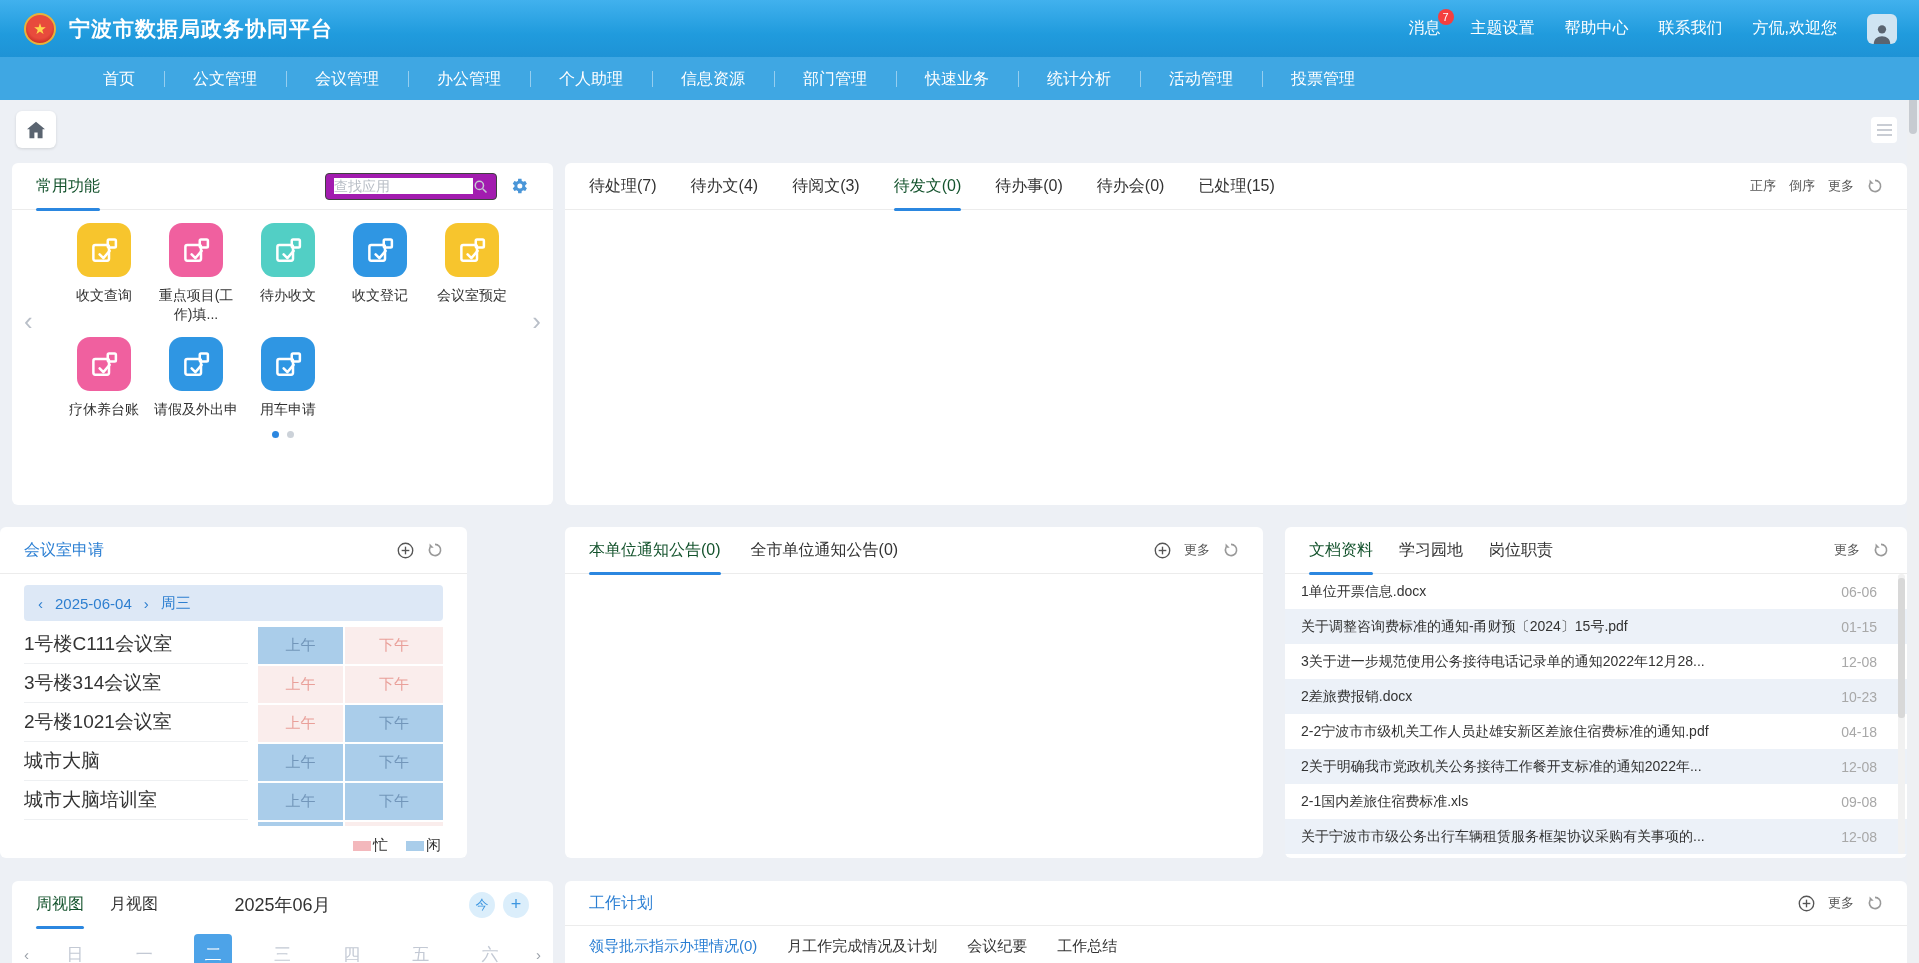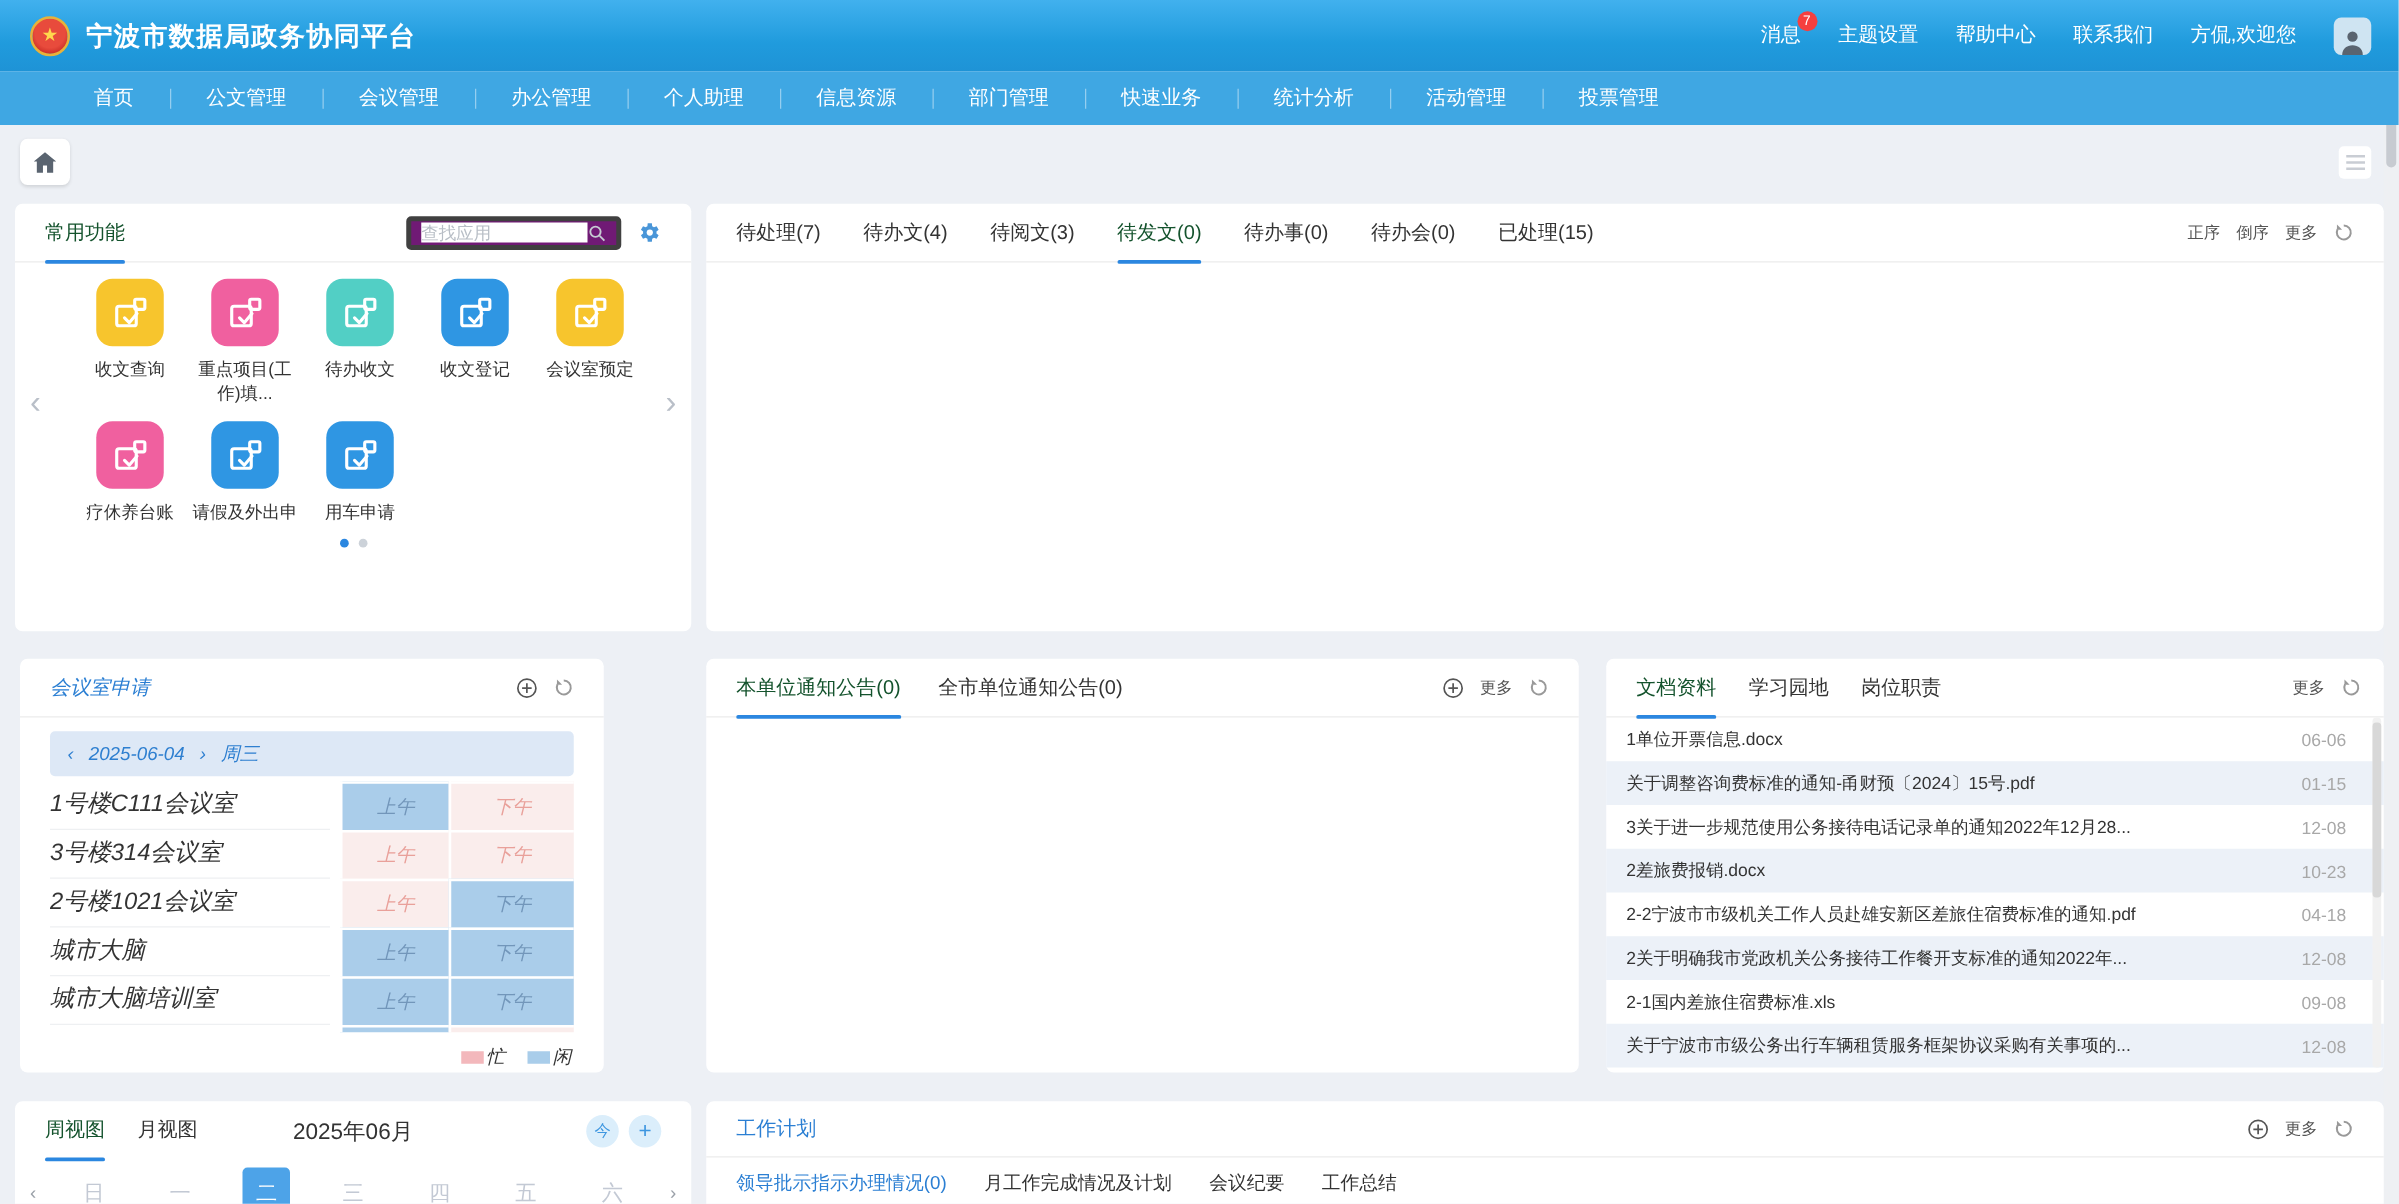--- a/index.html
+++ b/index.html
@@ -18,21 +18,21 @@
   .app-title { color:#fff; font-size:21px; font-weight:bold; margin-left:13px; letter-spacing:1px; }
   .topbar-right { margin-left:auto; display:flex; align-items:center; gap:30px; margin-right:22px; }
   .top-link { color:#fff; font-size:16px; cursor:pointer; position:relative; white-space:nowrap; }
   .badge { position:absolute; top:-9px; right:-13px; min-width:16px; height:16px; border-radius:8px;
     background:#f53f3f; color:#fff; font-size:11px; line-height:16px; text-align:center; padding:0 3px; }
   .avatar { width:30px; height:30px; border-radius:6px; background:#cfe4f2;
     display:flex; align-items:flex-end; justify-content:center; overflow:hidden; cursor:pointer; }
 
   
   .navbar { position:absolute; top:57px; left:0; width:1919px; height:43px; background:#3fa7e3;
-    display:flex; align-items:center; padding-left:46px; z-index:5; }
+    display:flex; align-items:center; padding-left:74px; z-index:5; }
   .nav-item { color:#fff; font-size:16px; padding:0 29px; height:43px; line-height:43px;
     cursor:pointer; position:relative; white-space:nowrap; }
   .nav-item + .nav-item::before { content:""; position:absolute; left:0; top:14px; width:1px; height:16px;
     background:rgba(255,255,255,.45); }
 
   
   .home-btn { position:absolute; top:111px; left:16px; width:40px; height:37px; background:#fff;
     border-radius:6px; box-shadow:0 1px 3px rgba(0,0,0,.12); display:flex; align-items:center;
     justify-content:center; cursor:pointer; }
   .hamburger { position:absolute; top:117px; right:22px; width:26px; height:26px; background:#fff;
@@ -52,22 +52,22 @@
   .ptab.active { color:#14532d; }
   .ptab.active::after { content:""; position:absolute; left:0; right:0; bottom:-1px; height:3px;
     background:#2b87e0; border-radius:2px; }
   .head-actions { margin-left:auto; display:flex; align-items:center; gap:13px; color:#555; font-size:13px; }
   .head-actions .txt { cursor:pointer; white-space:nowrap; }
   .icon-svg { display:block; cursor:pointer; }
 
   
   #panel-apps { left:12px; top:163px; width:541px; height:342px; }
   #panel-apps .panel-head { gap:0; }
-  .search-box { margin-left:auto; width:172px; height:27px; border:4px solid #404040; border-radius:4px;
-    display:flex; align-items:center; padding:0 8px; background:#701a75; }
+  .search-box { margin-left:auto; width:172px; height:27px; border:1px solid #404040; border-radius:4px;
+    display:flex; align-items:center; padding:0 8px; background:#a21caf; }
   .search-box input { border:none; outline:none; flex:1; font-size:14px; color:#333; min-width:0;
     font-family:inherit; }
   .search-box input::placeholder { color:#b8bec6; }
   .gear { margin-left:12px; }
   .app-grid { position:absolute; top:60px; left:46px; right:46px; display:grid;
     grid-template-columns:repeat(5,1fr); row-gap:13px; }
   .app { display:flex; flex-direction:column; align-items:center; cursor:pointer; }
   .app-icon { width:54px; height:54px; border-radius:13px; display:flex; align-items:center;
     justify-content:center; }
   .app-label { margin-top:9px; font-size:14px; color:#333; text-align:center; width:92px;
@@ -77,21 +77,21 @@
   .car-arrow.left { left:12px; } .car-arrow.right { right:12px; }
   .dots { position:absolute; left:0; right:0; top:268px; display:flex; justify-content:center; gap:8px; }
   .dot { width:7px; height:7px; border-radius:50%; background:#ccd2d9; cursor:pointer; }
   .dot.active { background:#2b87e0; }
 
   
   #panel-todo { left:565px; top:163px; width:1342px; height:342px; }
   #panel-todo .panel-head { gap:34px; }
 
   
-  #panel-meeting { left:16px; top:527px; width:467px; height:331px;font-style:italic; }
+  #panel-meeting { left:0; top:527px; width:467px; height:331px; }
   .panel-title { font-size:16px; color:#2b7fd3; font-weight:normal; }
   .date-bar { margin:11px 24px 0 24px; height:36px; background:#dde8f6; border-radius:4px;
     display:flex; align-items:center; padding:0 14px; gap:12px; color:#2e7fd0; font-size:15px; }
   .date-bar .arr { cursor:pointer; font-size:15px; }
   .room-list { margin-top:4px; }
   .room-row { display:flex; align-items:stretch; height:39px; padding-left:24px; }
   .room-name { flex:1; font-size:19px; color:#333; line-height:38px; border-bottom:1px solid #eef0f2;
     margin-right:8px; overflow:hidden; white-space:nowrap; }
   .cell { width:87px; display:flex; align-items:center; justify-content:center; font-size:15px;
     border-left:2px solid #fff; border-top:2px solid #fff; cursor:pointer; }

